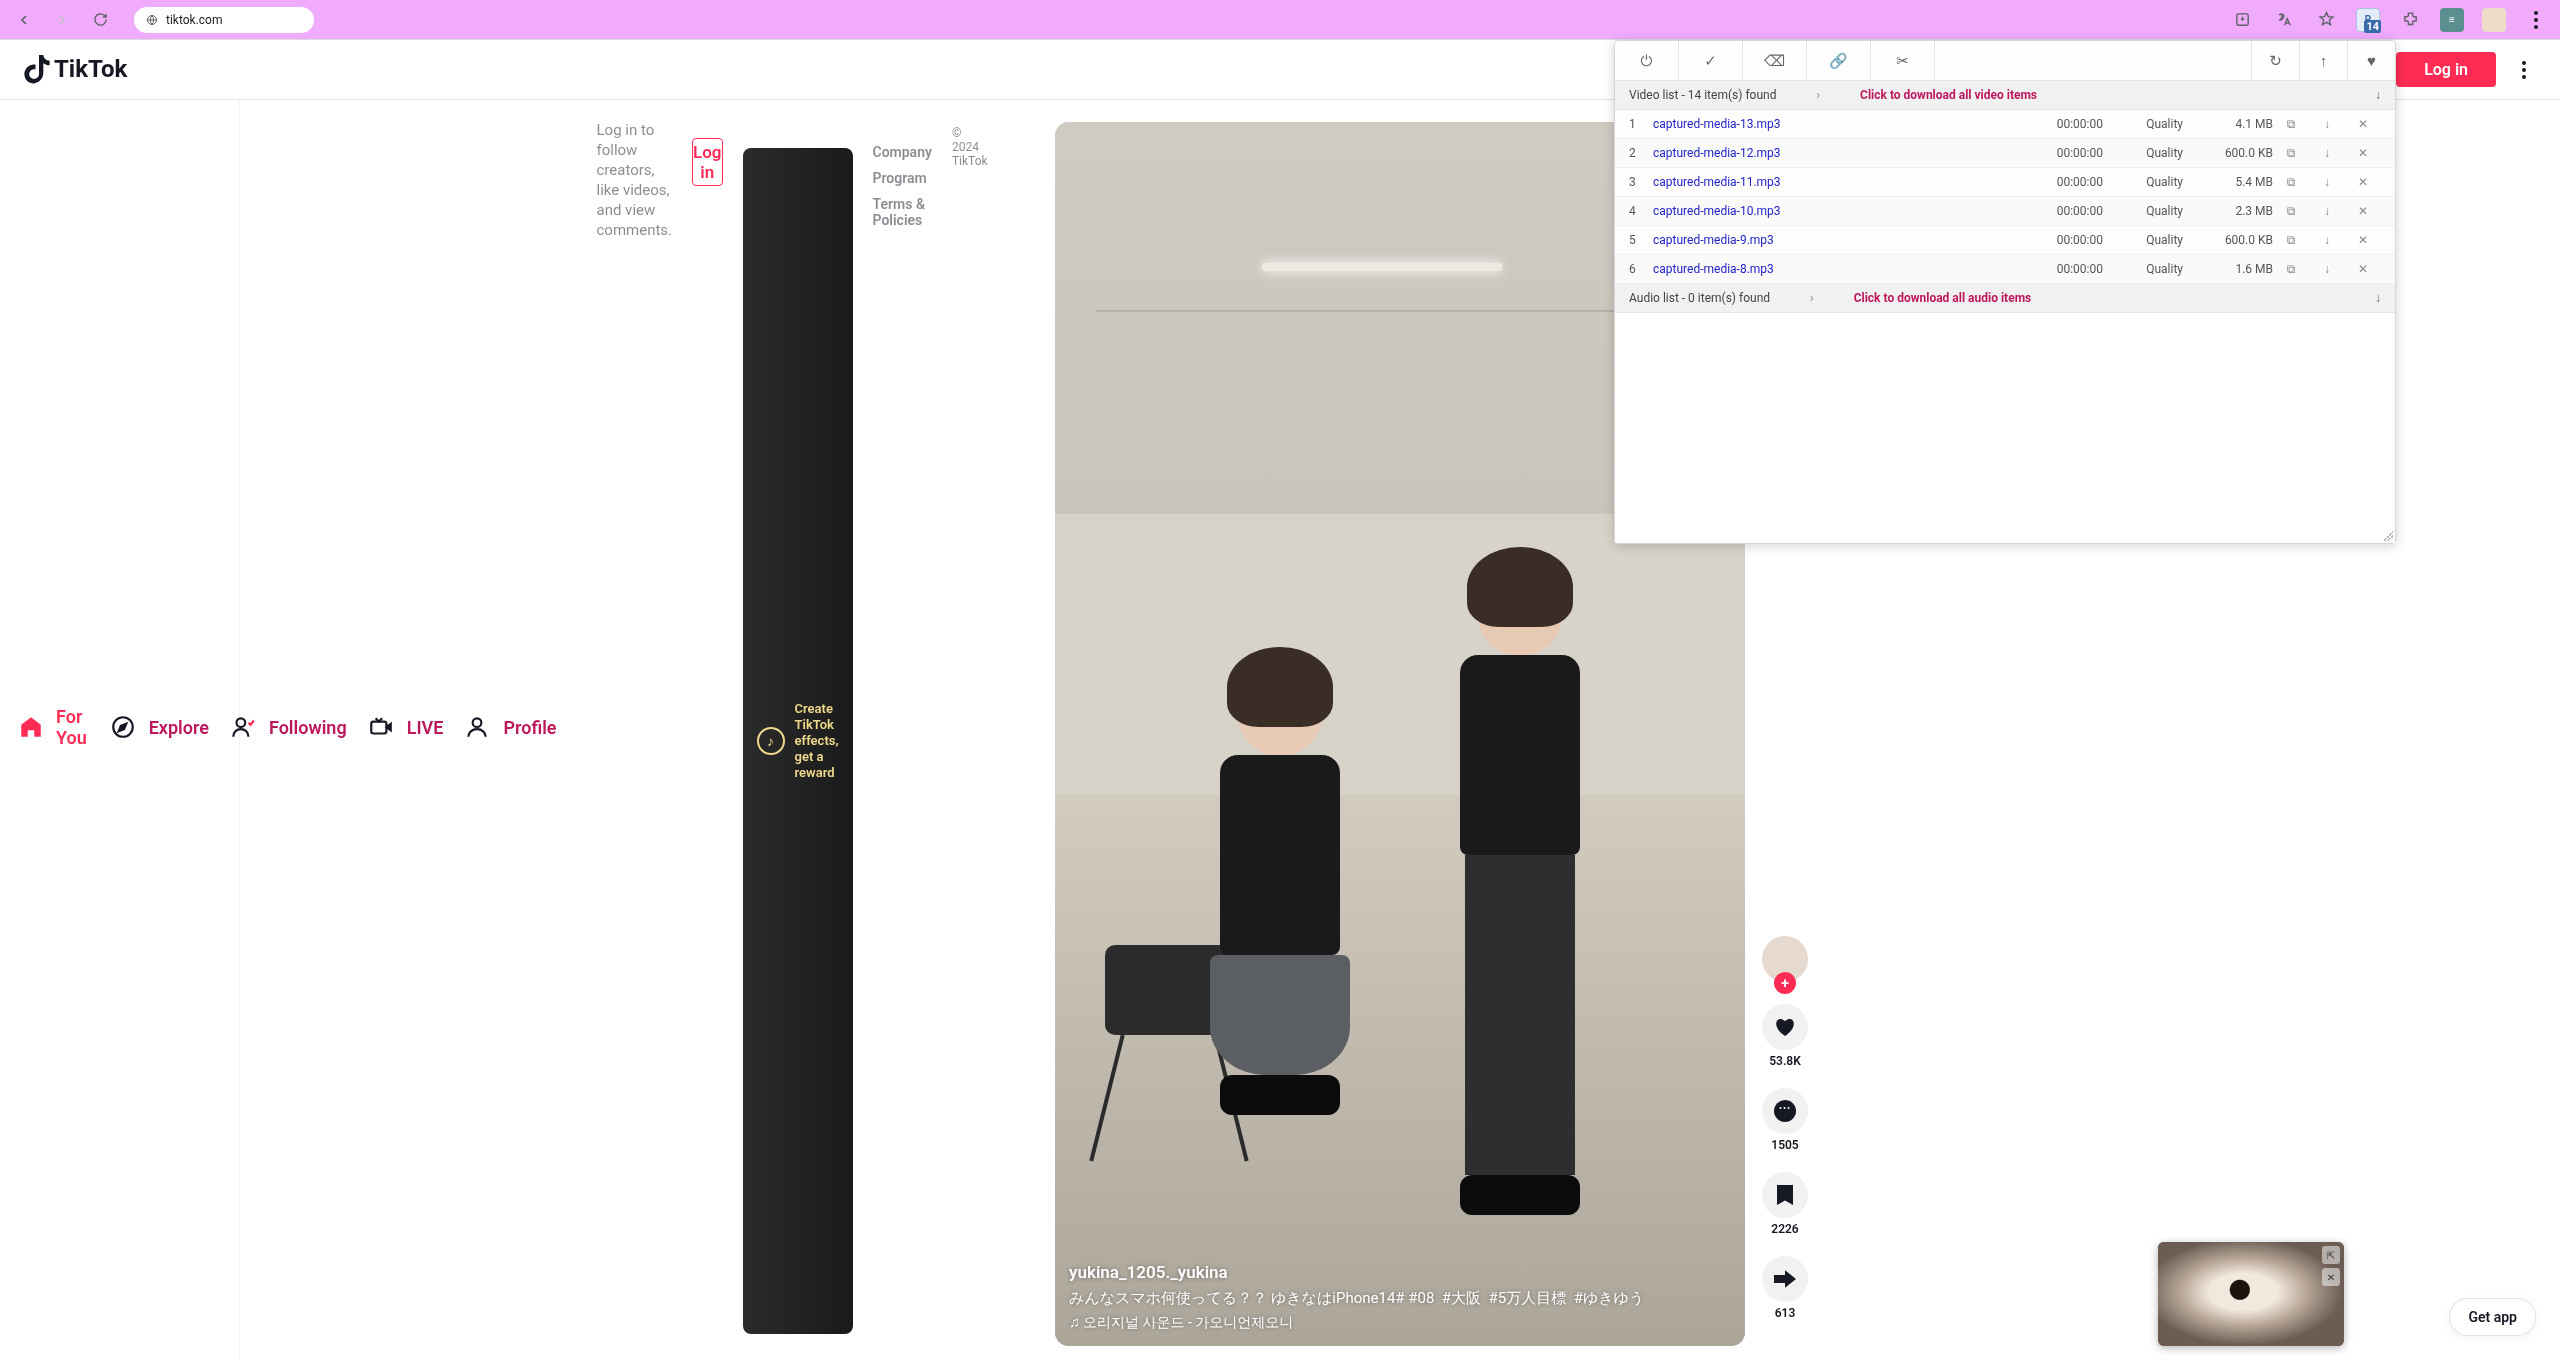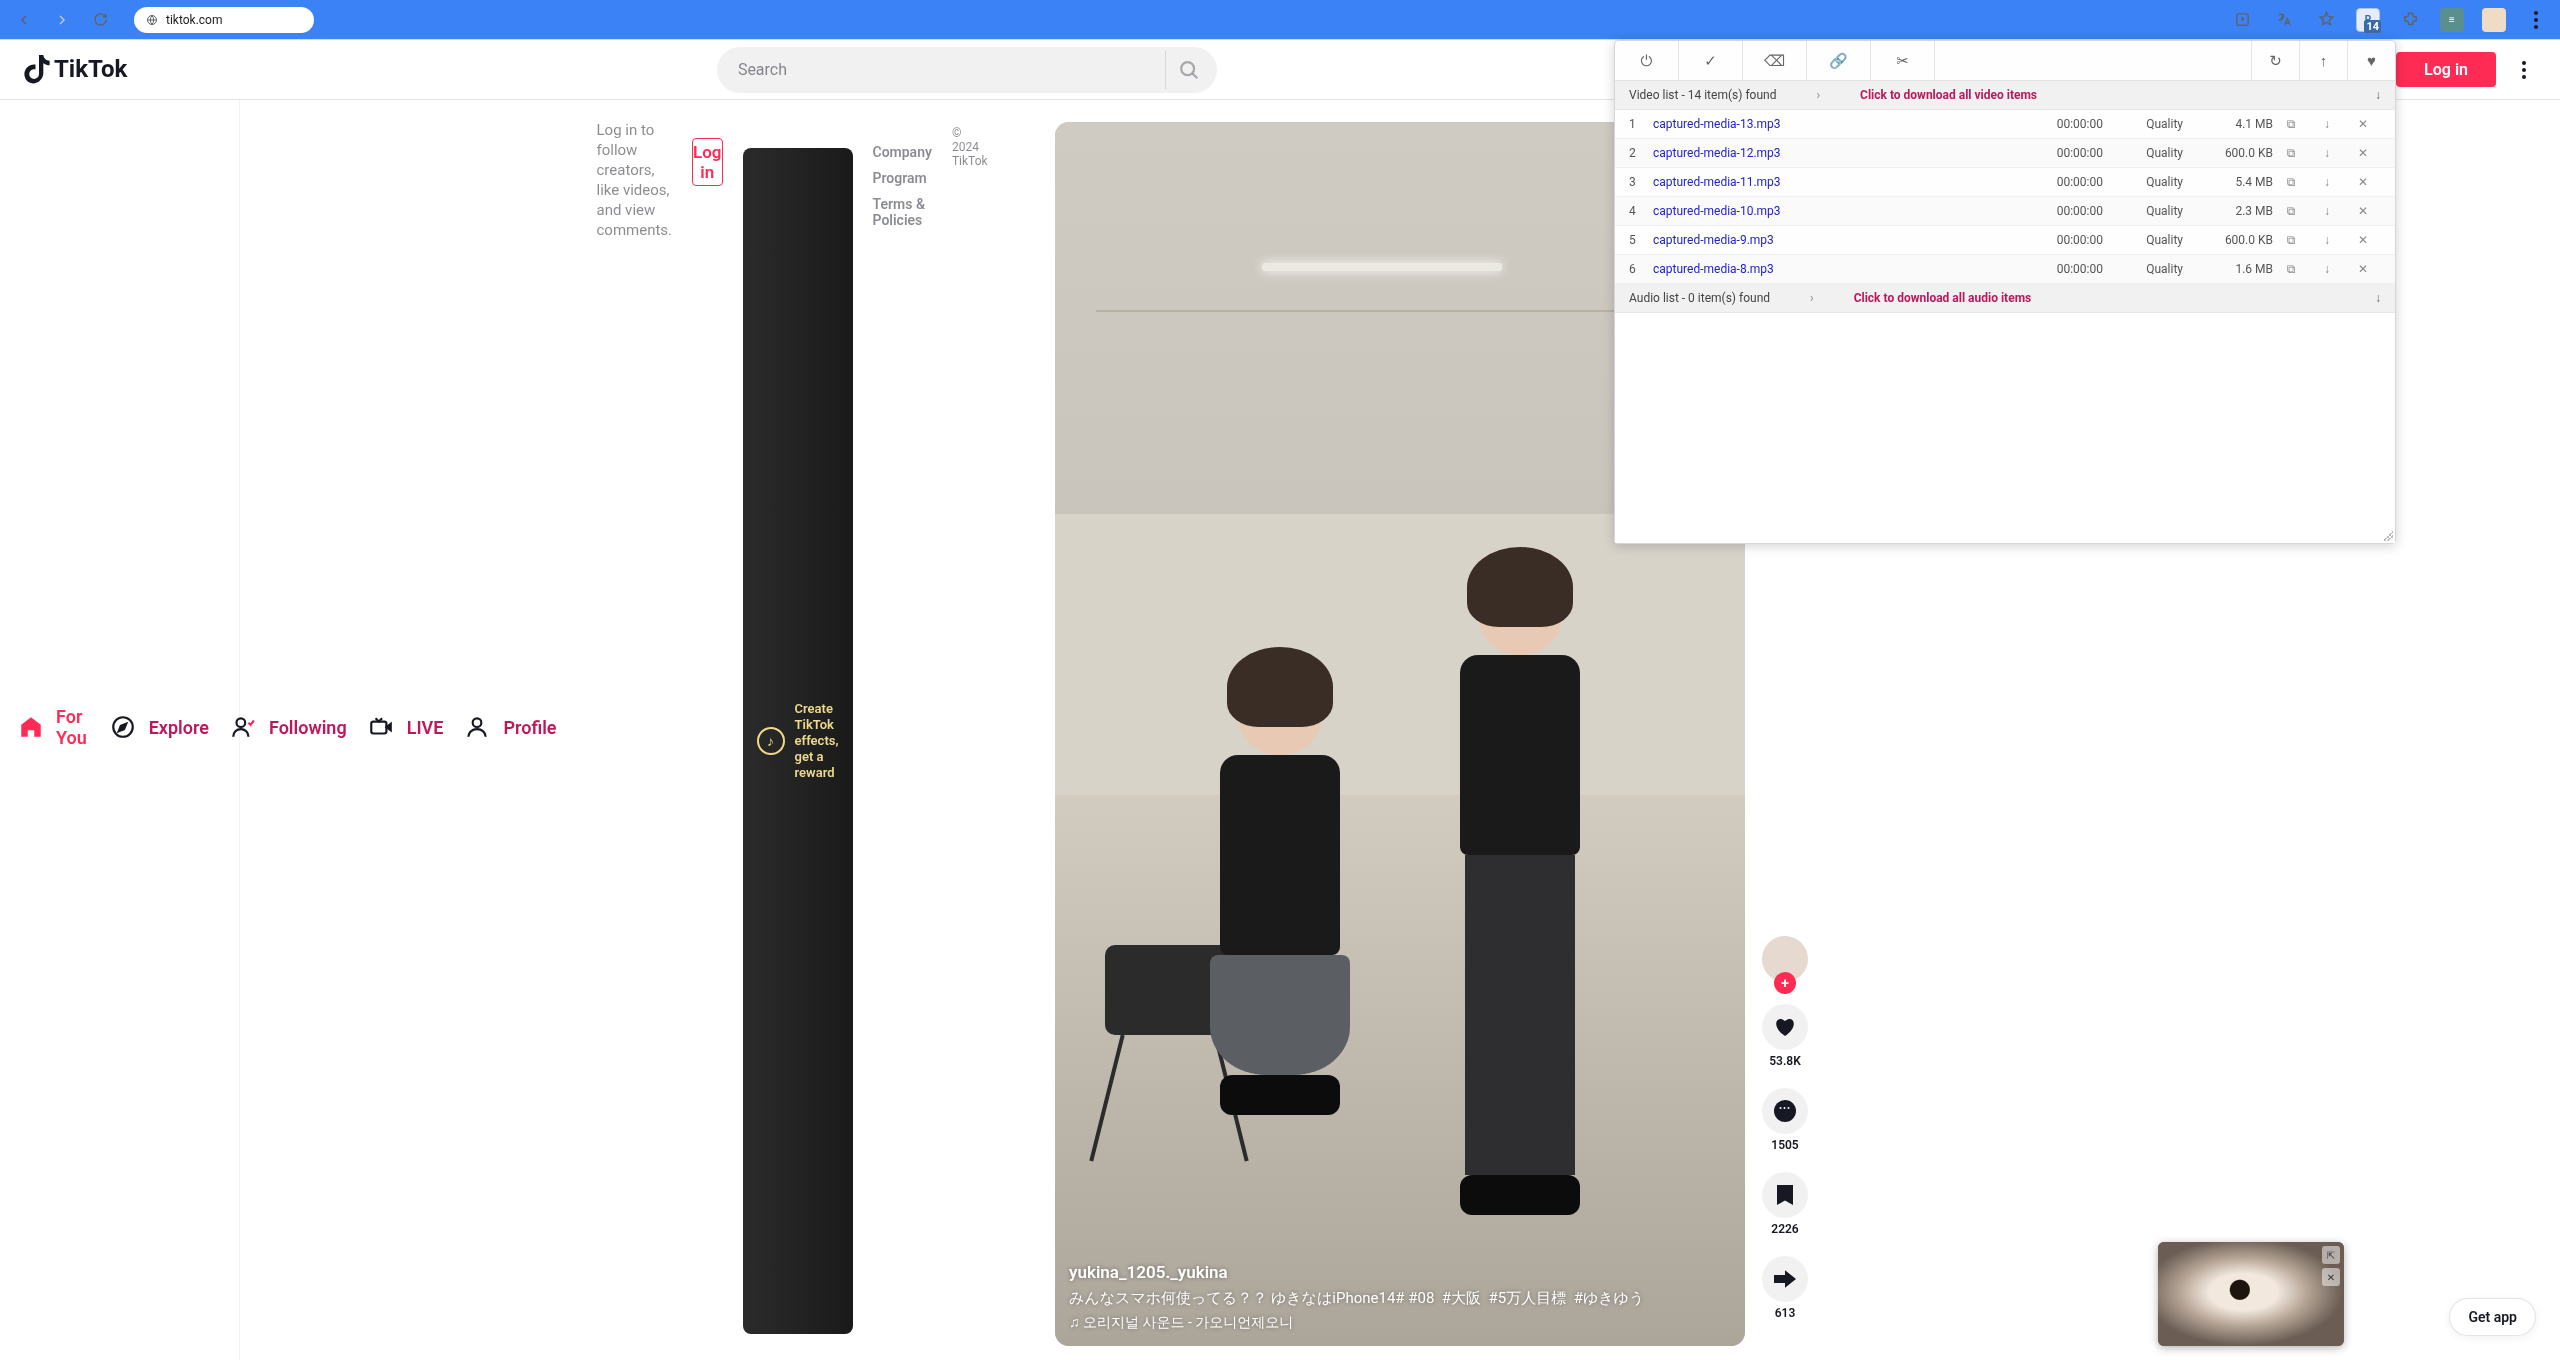--- a/index.html
+++ b/index.html
@@ -1,19 +1,19 @@
 <!DOCTYPE html>
 <html><head>
 <meta charset="utf-8">
 <style>
 * { margin: 0; padding: 0; box-sizing: border-box; font-family: -apple-system, BlinkMacSystemFont, "Segoe UI", Roboto, sans-serif; }
 body { background: #fff; width: 2560px; height: 1360px; transform-origin: top left; position: relative; overflow: hidden; }
 
 
-.browser-chrome { height: 40px; background: #3b82f6; display: flex; align-items: center; padding: 0 12px; gap: 14px; border-bottom: 1px solid #dadce0; }
+.browser-chrome { height: 40px; background: #f0abfc; display: flex; align-items: center; padding: 0 12px; gap: 14px; border-bottom: 1px solid #dadce0; }
 .browser-chrome .nav-btn { width: 24px; height: 24px; display: flex; align-items: center; justify-content: center; color: #5f6368; border-radius: 50%; cursor: pointer; }
 .browser-chrome .nav-btn.disabled { color: #bdc1c6; }
 .address-bar { flex: 0 0 auto; display: flex; align-items: center; background: #fff; border-radius: 14px; height: 26px; padding: 0 12px; gap: 8px; margin-left: 8px; font-size: 12px; color: #202124; width: 180px; }
 .browser-right { margin-left: auto; display: flex; align-items: center; gap: 18px; }
 .browser-right .icon-btn { width: 24px; height: 24px; display: flex; align-items: center; justify-content: center; color: #5f6368; }
 .ext-icon { width: 24px; height: 24px; border-radius: 4px; display: flex; align-items: center; justify-content: center; font-size: 10px; }
 
 
 .tt-header { height: 60px; border-bottom: 1px solid rgba(22,24,35,0.12); display: flex; align-items: center; padding: 0 24px; }
 .logo { display: flex; gap: 4px; font-size: 24px; font-weight: 700; color: #161823; }
@@ -179,29 +179,20 @@
   </div>
 </div>
 
 <div class="tt-header">
   <div class="logo">
     <svg viewBox="0 0 32 38">
         <path d="M24 0c.5 4 3.5 7 8 7.3V13c-3 0-5.7-1-8-2.6v12.4c0 7.3-6 13.2-13.2 13.2C4.6 36 0 30.5 0 24.2c0-6.8 5.5-12.3 12.3-12.3.6 0 1.2 0 1.8.1v6.3c-.6-.2-1.2-.3-1.8-.3-3.4 0-6.1 2.8-6.1 6.2s2.7 6.1 6.1 6.1 6.2-2.8 6.2-6.2V0H24z" fill="#161823"></path>
       </svg>
     <span>TikTok</span>
   </div>
-  <div class="search-wrap">
-    <input class="search-input" placeholder="Search" style="">
-    <div class="search-btn">
-      <svg width="22" height="22" viewBox="0 0 24 24" fill="none" stroke="currentColor" stroke-width="2.4">
-          <circle cx="10.5" cy="10.5" r="7"></circle>
-          <path d="M21 21l-5-5"></path>
-        </svg>
-    </div>
-  </div>
   <div class="header-right">
     <button class="login-btn">Log in</button>
     <div class="more-btn">
         <span></span>
         <span></span>
         <span></span>
       </div>
   </div>
 </div>
 

